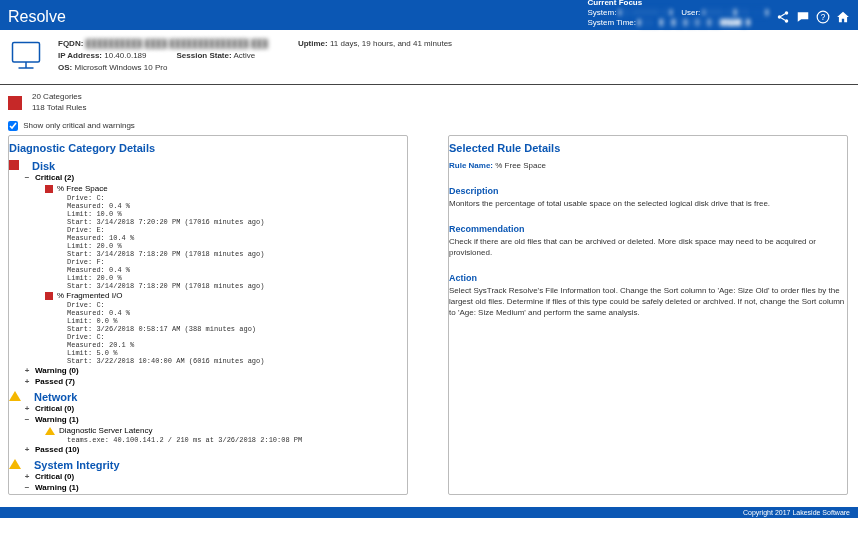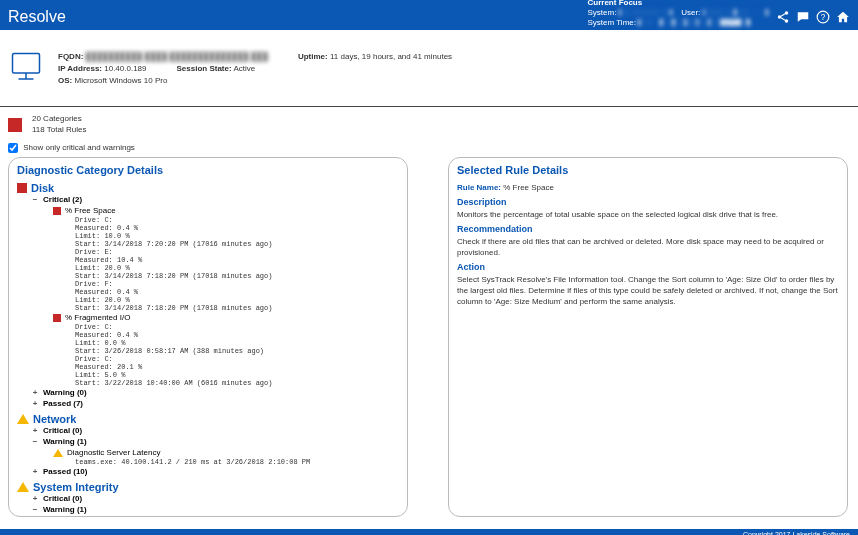--- a/index.html
+++ b/index.html
@@ -4,51 +4,51 @@
 <style>
   html,body{margin:0;padding:0;font-family:Arial,Helvetica,sans-serif;font-size:9px;color:#333;background:#fff;width:858px}
   .header{background:#0b57b4;color:#fff;display:flex;align-items:flex-end;padding:2px 8px 2px 8px;height:26px}
   .header .title{font-size:16px;font-weight:normal;flex:0 0 auto;margin-bottom:2px}
   .header .spacer{flex:1}
   .header .focus{font-size:8px;line-height:10px;text-align:left;margin-right:8px}
   .header .focus .lbl{font-weight:bold}
   .header .blur{color:#0b57b4;background:#fff;filter:blur(2px);border-radius:2px;padding:0 2px;font-size:7px}
   .header .icons{display:flex;gap:6px;align-items:center;margin-bottom:2px}
   .header .icons svg{width:14px;height:14px;fill:#fff}
-  .sysrow{display:flex;align-items:flex-end;padding:19px 8px;border-bottom:1px solid #444}
+  .sysrow{display:flex;align-items:flex-start;padding:8px 8px;border-bottom:1px solid #444}
   .sysrow .pc-icon svg{width:36px;height:36px;stroke:#0b57b4;fill:none;stroke-width:2}
   .sysrow .info{margin-left:14px;font-size:8px;line-height:12px}
   .sysrow .info .row{display:flex;gap:30px}
   .sysrow .info b{font-weight:bold}
   .sysrow .blur{color:transparent;text-shadow:0 0 4px #888}
   .stats{display:flex;align-items:center;padding:6px 8px 6px 8px;gap:10px}
   .stats .sq{width:14px;height:14px;background:#c62828;margin-top:1px}
   .stats .cols{display:flex;gap:26px;font-size:8px;line-height:11px}
   .stats .cols div{text-align:left}
   .filter{padding:2px 8px;font-size:8px}
   .filter input{vertical-align:middle;margin:0 3px 0 0;width:10px;height:10px}
   .panels{display:flex;gap:40px;padding:2px 8px 8px 8px}
-  .panel{border:1px solid #bbb;border-radius:12px;padding:6px 8px;box-sizing:border-box}
+  .panel{border:1px solid #bbb;border-radius:2px;padding:6px 0;box-sizing:border-box}
   .panel.left{width:400px;height:360px;overflow:hidden}
   .panel.right{width:400px;height:360px}
   .panel h2{margin:0 0 6px 0;color:#0b57b4;font-size:11px;font-weight:bold}
   .cat{margin-bottom:4px}
-  .cat-hdr{display:flex;align-items:center;gap:4px;color:#0b57b4;font-weight:bold;font-size:11px}
+  .cat-hdr{display:flex;gap:13px;color:#0b57b4;font-weight:bold;font-size:11px}
   .cat-hdr .sq{width:10px;height:10px;background:#c62828}
   .cat-hdr .tri{width:0;height:0;border-left:6px solid transparent;border-right:6px solid transparent;border-bottom:10px solid #f5b700}
   .sub{margin-left:14px;font-size:8px;line-height:11px}
   .sub .bullet{display:flex;align-items:center;gap:4px;font-weight:bold;color:#000}
   .sub .bullet .expander{width:8px;color:#555;text-align:center}
   .rule{margin-left:22px;font-size:8px}
   .rule .rhdr{display:flex;align-items:center;gap:4px}
   .rule .rhdr .sq{width:8px;height:8px;background:#c62828}
   .rule .rhdr .tri{width:0;height:0;border-left:5px solid transparent;border-right:5px solid transparent;border-bottom:8px solid #f5b700}
   .rule .rhdr .nm{color:#000}
   .rule .det{margin-left:22px;font-family:"Courier New",monospace;font-size:7px;line-height:8px;color:#333;white-space:pre}
-  .right h3{color:#0b57b4;font-size:9px;margin:4px 0 2px 0;font-weight:bold}
+  .right h3{color:#0b57b4;font-size:9px;margin:15px 0 2px 0;font-weight:bold}
   .right .txt{font-size:8px;line-height:11px;color:#333}
   .footer{background:#0b57b4;color:#fff;font-size:7px;text-align:right;padding:2px 8px;margin-top:4px}
 </style>
 </head>
 <body>
 
 <div class="header">
   <div class="title">Resolve</div>
   <div class="spacer"></div>
   <div class="focus">

